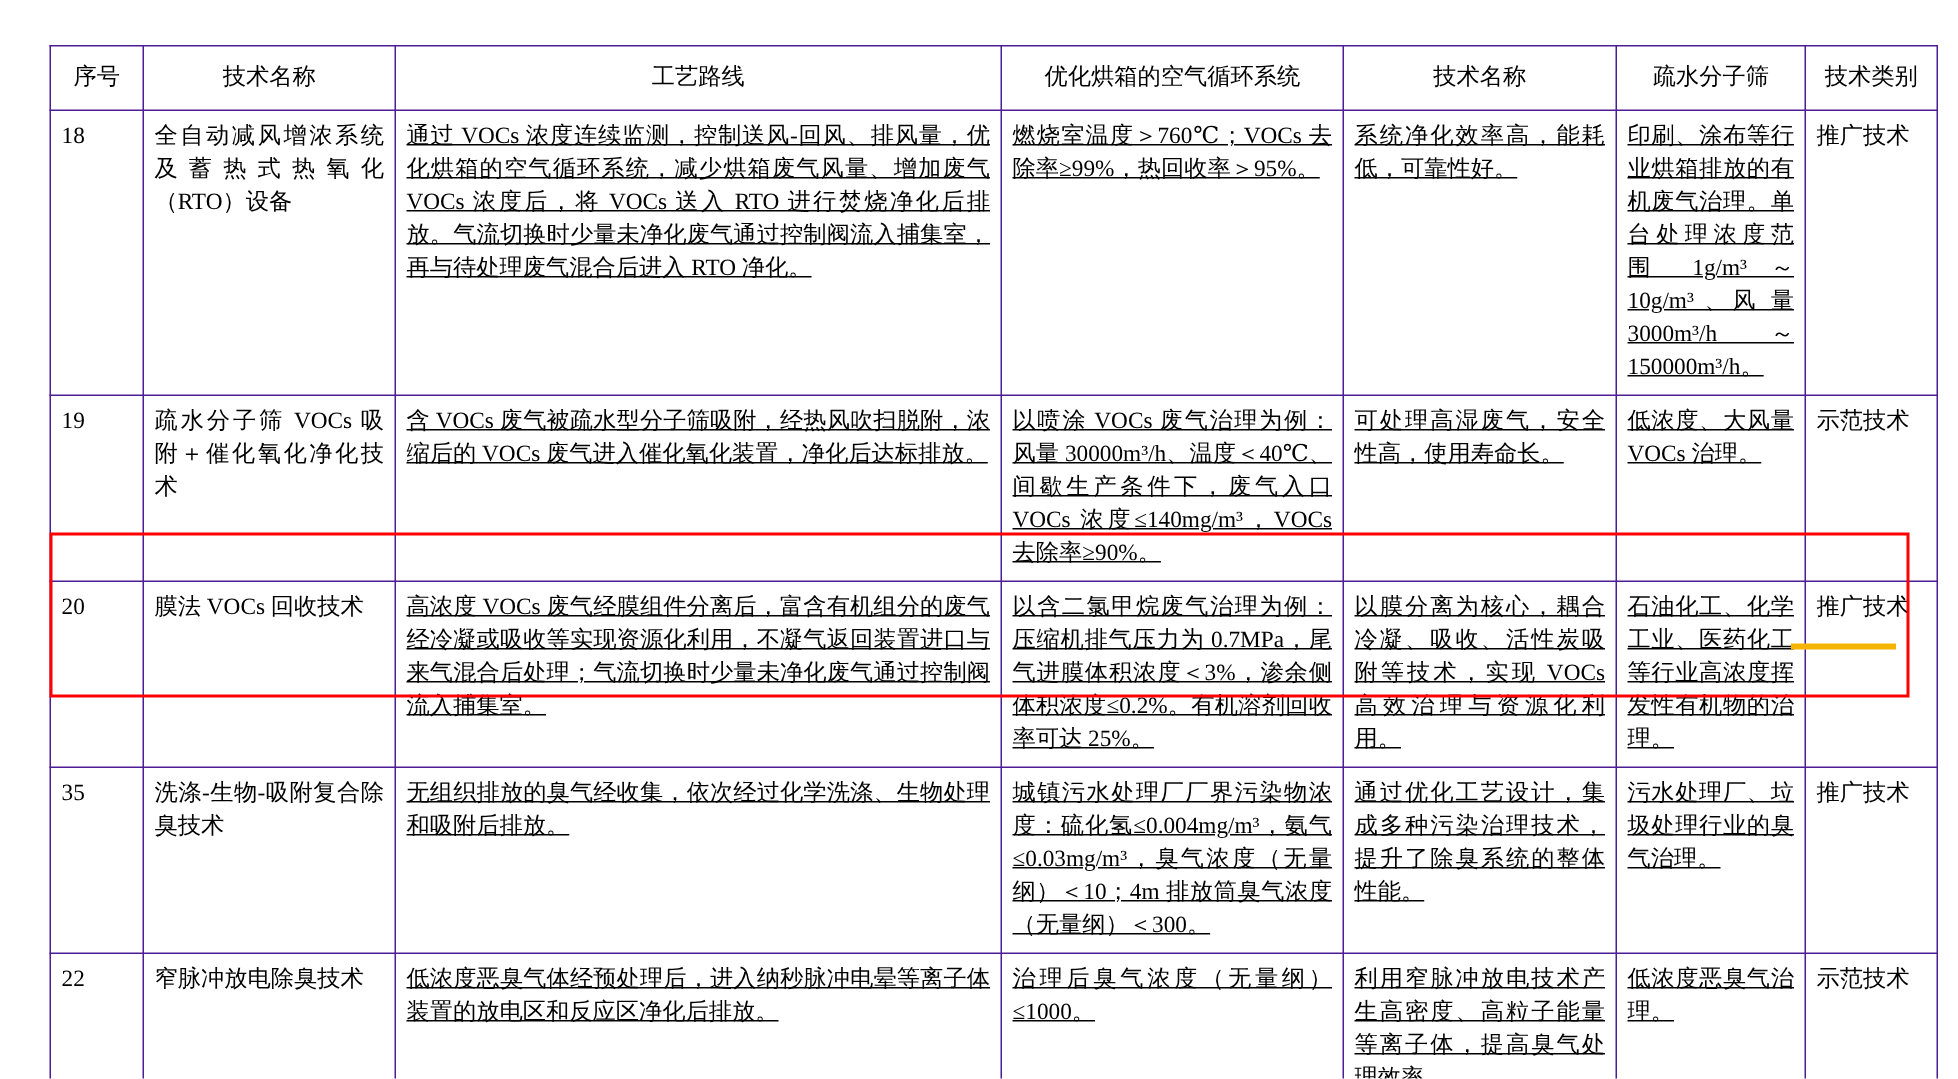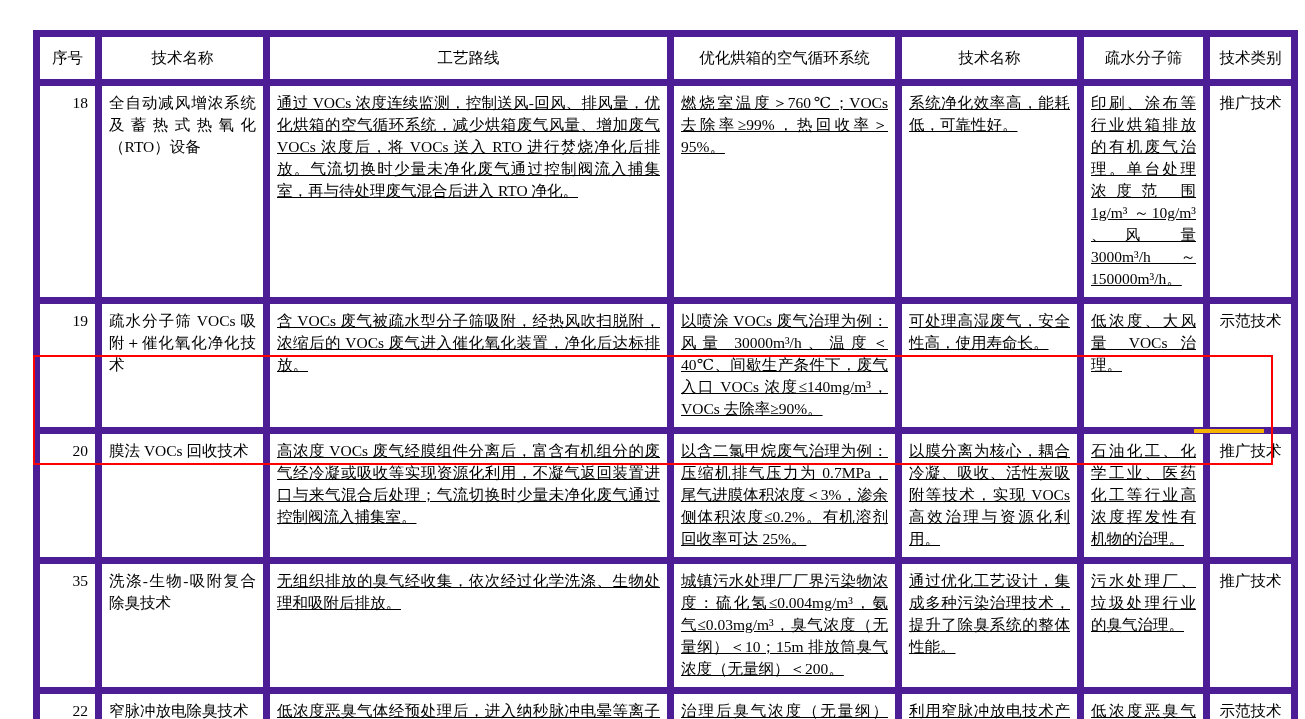--- a/index.html
+++ b/index.html
@@ -25,50 +25,49 @@
     left: 33px;
     top: 30px;
     width: 1240px;
     border-collapse: collapse;
     table-layout: fixed;
     font-size: 15.5px;
     line-height: 1.42;
   }
   table.tech-table th,
   table.tech-table td {
-    border: 7px solid #4c1d95;
+    border: 1px solid #4c1d95;
     vertical-align: top;
     padding: 6px 7px 7px 7px;
   }
   table.tech-table thead th {
     text-align: center;
     vertical-align: middle;
     font-weight: normal;
     padding: 8px 4px;
     height: 26px;
   }
   td.col-no {
-    text-align: right;
+    text-align: left;
     vertical-align: middle;
   }
   td.col-name {
     text-align: justify;
     text-justify: inter-ideograph;
     margin-left: 28px;
   }
   td.col-route,
   td.col-index,
   td.col-feature,
   td.col-scope {
     text-align: justify;
     text-justify: inter-ideograph;
     text-decoration: underline;
   }
   td.col-category {
-    text-align: center;
     vertical-align: middle;
   }
   
   col.c-no      { width: 62px; }
   col.c-name    { width: 168px; }
   col.c-route   { width: 404px; }
   col.c-index   { width: 228px; }
   col.c-feature { width: 182px; }
   col.c-scope   { width: 126px; }
   col.c-cat     { width: 88px; }
@@ -146,21 +145,21 @@
         <td class="col-route">高浓度 VOCs 废气经膜组件分离后，富含有机组分的废气经冷凝或吸收等实现资源化利用，不凝气返回装置进口与来气混合后处理；气流切换时少量未净化废气通过控制阀流入捕集室。</td>
         <td class="col-index">以含二氯甲烷废气治理为例：压缩机排气压力为 0.7MPa，尾气进膜体积浓度＜3%，渗余侧体积浓度≤0.2%。有机溶剂回收率可达 25%。</td>
         <td class="col-feature">以膜分离为核心，耦合冷凝、吸收、活性炭吸附等技术，实现 VOCs 高效治理与资源化利用。</td>
         <td class="col-scope">石油化工、化学工业、医药化工等行业高浓度挥发性有机物的治理。</td>
         <td class="col-category">推广技术</td>
       </tr>
       <tr>
         <td class="col-no">35</td>
         <td class="col-name">洗涤-生物-吸附复合除臭技术</td>
         <td class="col-route">无组织排放的臭气经收集，依次经过化学洗涤、生物处理和吸附后排放。</td>
-        <td class="col-index">城镇污水处理厂厂界污染物浓度：硫化氢≤0.004mg/m³，氨气≤0.03mg/m³，臭气浓度（无量纲）＜10；15m 排放筒臭气浓度（无量纲）＜200。</td>
+        <td class="col-index">城镇污水处理厂厂界污染物浓度：硫化氢≤0.004mg/m³，氨气≤0.03mg/m³，臭气浓度（无量纲）＜10；4m 排放筒臭气浓度（无量纲）＜300。</td>
         <td class="col-feature">通过优化工艺设计，集成多种污染治理技术，提升了除臭系统的整体性能。</td>
         <td class="col-scope">污水处理厂、垃圾处理行业的臭气治理。</td>
         <td class="col-category">推广技术</td>
       </tr>
       <tr>
         <td class="col-no">22</td>
         <td class="col-name">窄脉冲放电除臭技术</td>
         <td class="col-route">低浓度恶臭气体经预处理后，进入纳秒脉冲电晕等离子体装置的放电区和反应区净化后排放。</td>
         <td class="col-index">治理后臭气浓度（无量纲）≤1000。</td>
         <td class="col-feature">利用窄脉冲放电技术产生高密度、高粒子能量等离子体，提高臭气处理效率。</td>

